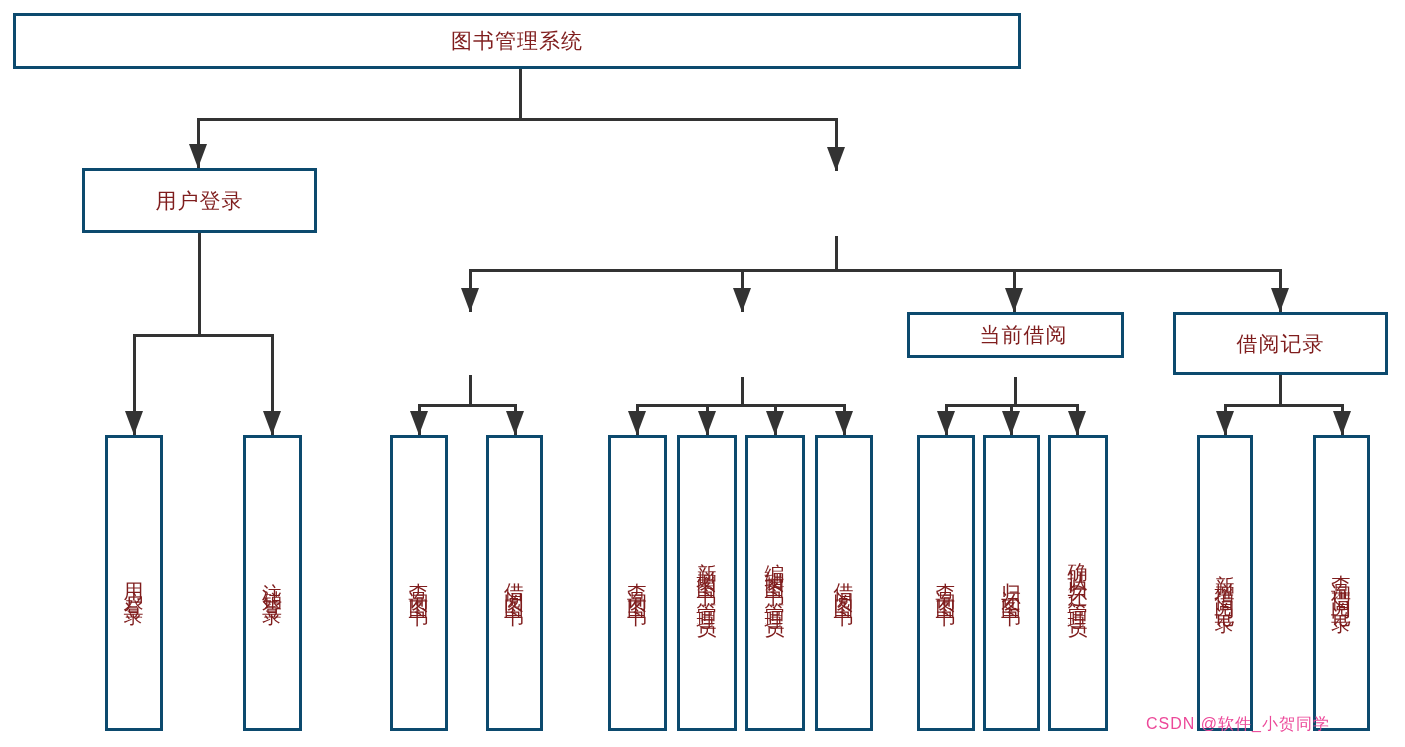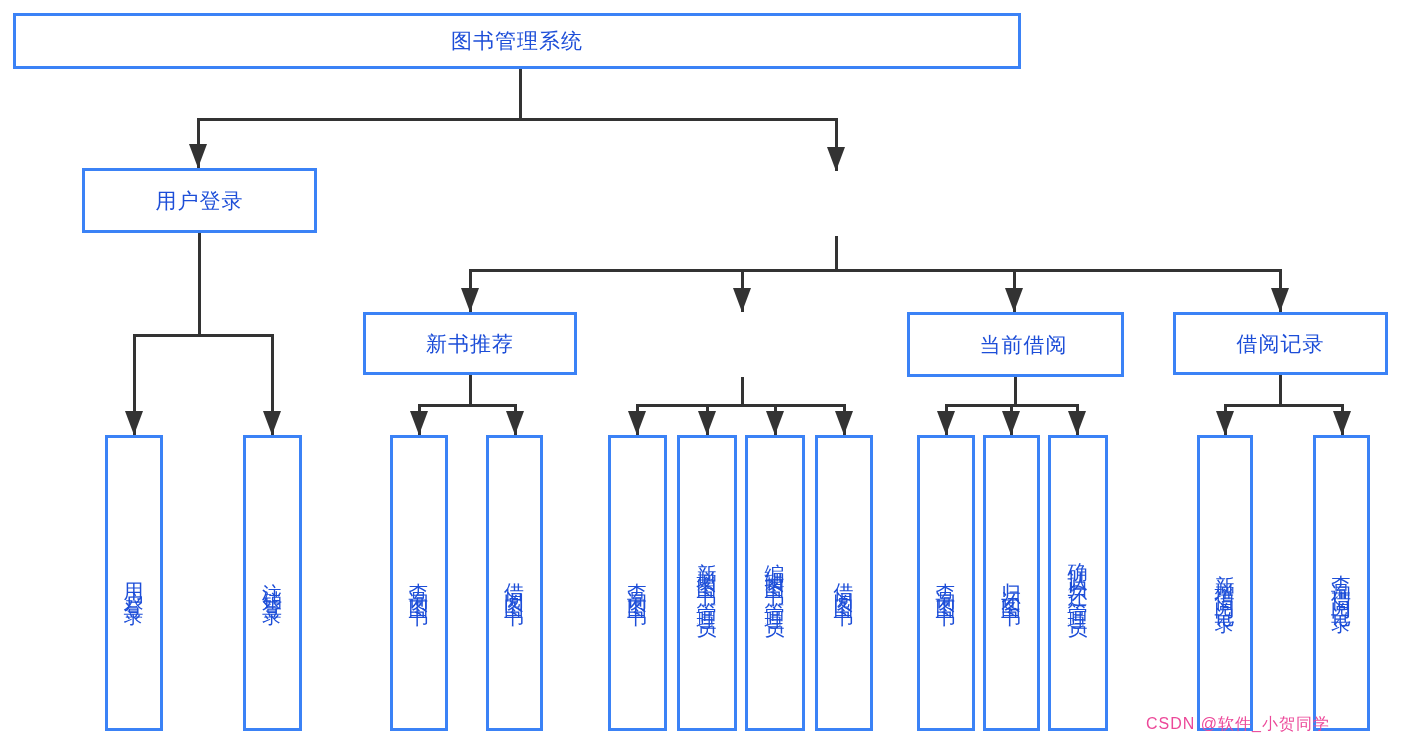--- a/index.html
+++ b/index.html
@@ -6,24 +6,24 @@
   .canvas{
     position:relative;
     width:1405px;height:747px;
     background:#ffffff;
     font-family:"Liberation Sans","DejaVu Sans",sans-serif;
     overflow:hidden;
   }
   .node{
     position:absolute;
     box-sizing:border-box;
-    border:3px solid #3b82f6;
+    border:3px solid #0c4a6e;
     background:#ffffff;
     display:flex;align-items:center;justify-content:center;
-    color:#1d4ed8;
+    color:#7f1d1d;
     text-align:center;
   }
   .node-h{
     font-size:21px;
     letter-spacing:1px;
     white-space:nowrap;
   }
   .node-v{
     writing-mode:vertical-rl;
     text-orientation:mixed;
@@ -104,22 +104,21 @@
     <div class="arrow" style="left: 698px; top: 411px;"></div>
     <div class="arrow" style="left: 766px; top: 411px;"></div>
     <div class="arrow" style="left: 835px; top: 411px;"></div>
     <div class="arrow" style="left: 937px; top: 411px;"></div>
     <div class="arrow" style="left: 1002px; top: 411px;"></div>
     <div class="arrow" style="left: 1068px; top: 411px;"></div>
     <div class="arrow" style="left: 1216px; top: 411px;"></div>
     <div class="arrow" style="left: 1333px; top: 411px;"></div>
     <div class="node node-h" style="left: 13px; top: 13px; width: 1008px; height: 56px;">图书管理系统</div>
     <div class="node node-h" style="left: 82px; top: 168px; width: 235px; height: 65px;">用户登录</div>
-    <div class="node node-h" style="left: 363px; top: 312px; width: 214px; height: 63px;">新书推荐</div>
-    <div class="node node-h" style="left: 907px; top: 312px; width: 217px; height: 65px; padding-left: 16px;">当前借阅</div>
+    <div class="node node-h" style="left: 907px; top: 312px; width: 217px; height: 46px; padding-left: 16px;">当前借阅</div>
     <div class="node node-h" style="left: 1173px; top: 312px; width: 215px; height: 63px;">借阅记录</div>
     <div class="node node-v" style="left: 105px; top: 435px; width: 58px; height: 296px;">用户登录</div>
     <div class="node node-v" style="left: 243px; top: 435px; width: 59px; height: 296px;">注销登录</div>
     <div class="node node-v" style="left: 390px; top: 435px; width: 58px; height: 296px;">查询图书</div>
     <div class="node node-v" style="left: 486px; top: 435px; width: 57px; height: 296px;">借阅图书</div>
     <div class="node node-v" style="left: 608px; top: 435px; width: 59px; height: 296px;">查询图书</div>
     <div class="node node-v" style="left: 677px; top: 435px; width: 60px; height: 296px;">新增图书（管理员）</div>
     <div class="node node-v" style="left: 745px; top: 435px; width: 60px; height: 296px;">编辑图书（管理员）</div>
     <div class="node node-v" style="left: 815px; top: 435px; width: 58px; height: 296px;">借阅图书</div>
     <div class="node node-v" style="left: 917px; top: 435px; width: 58px; height: 296px;">查询图书</div>

